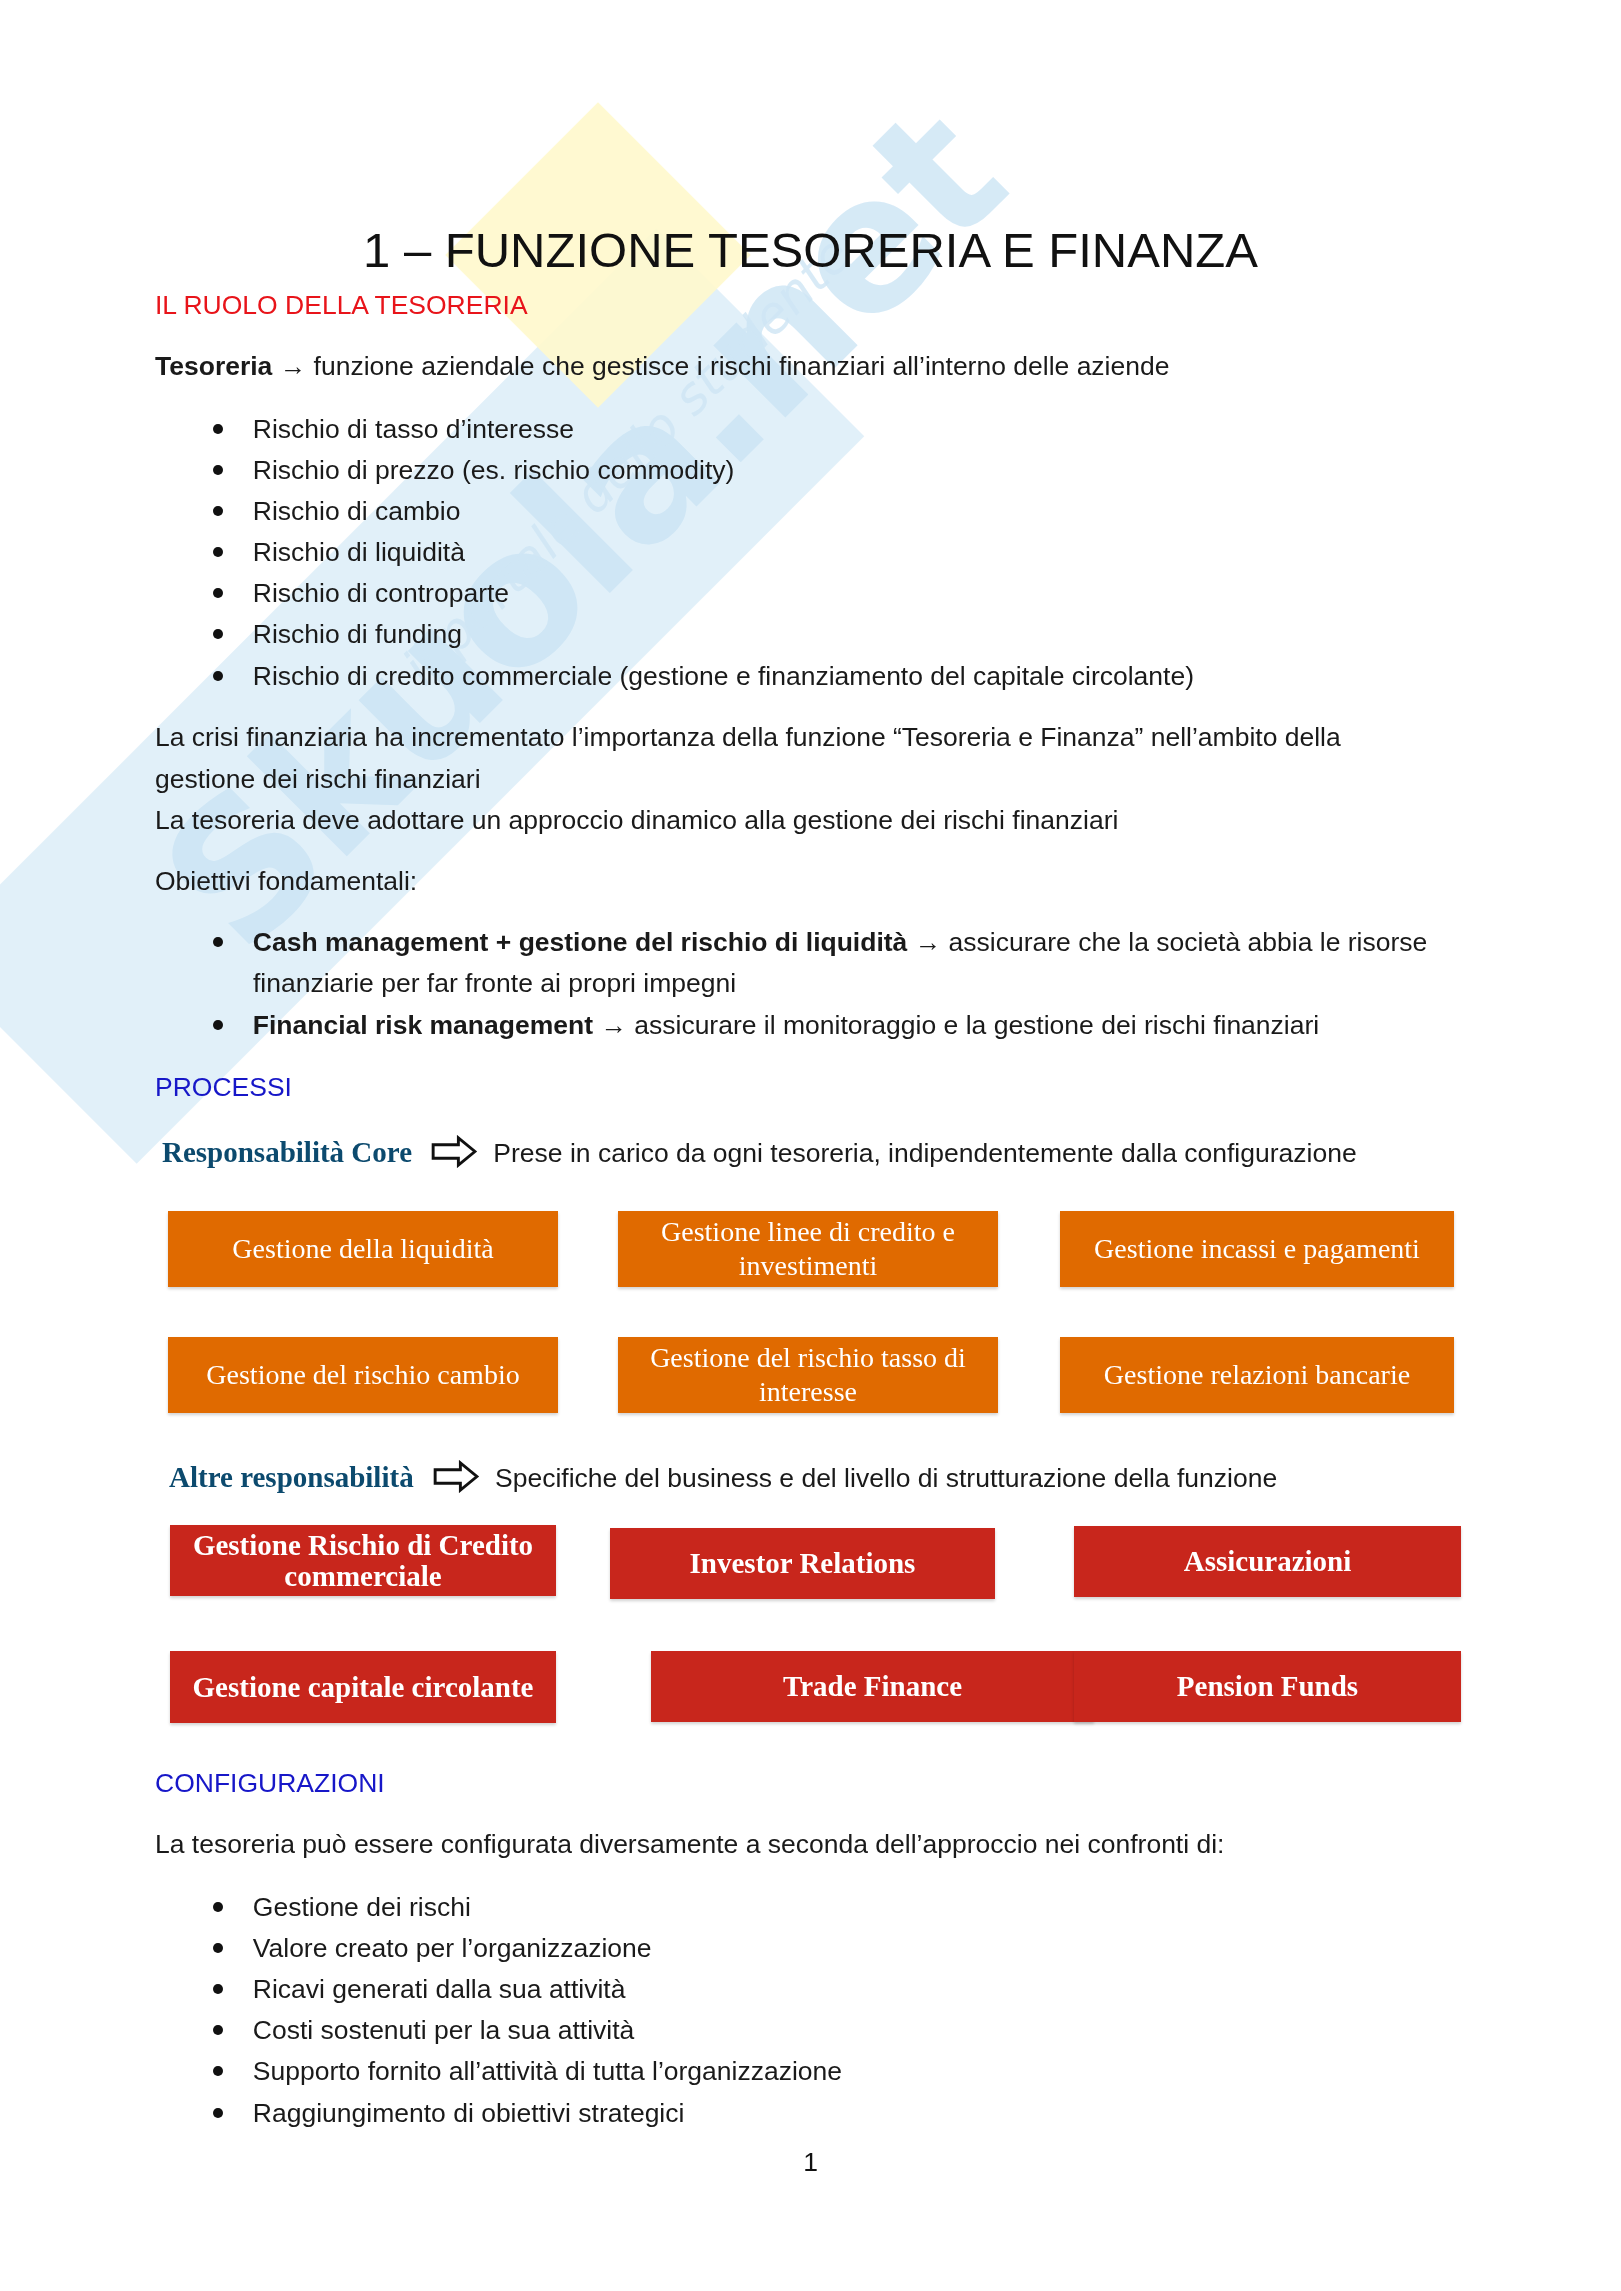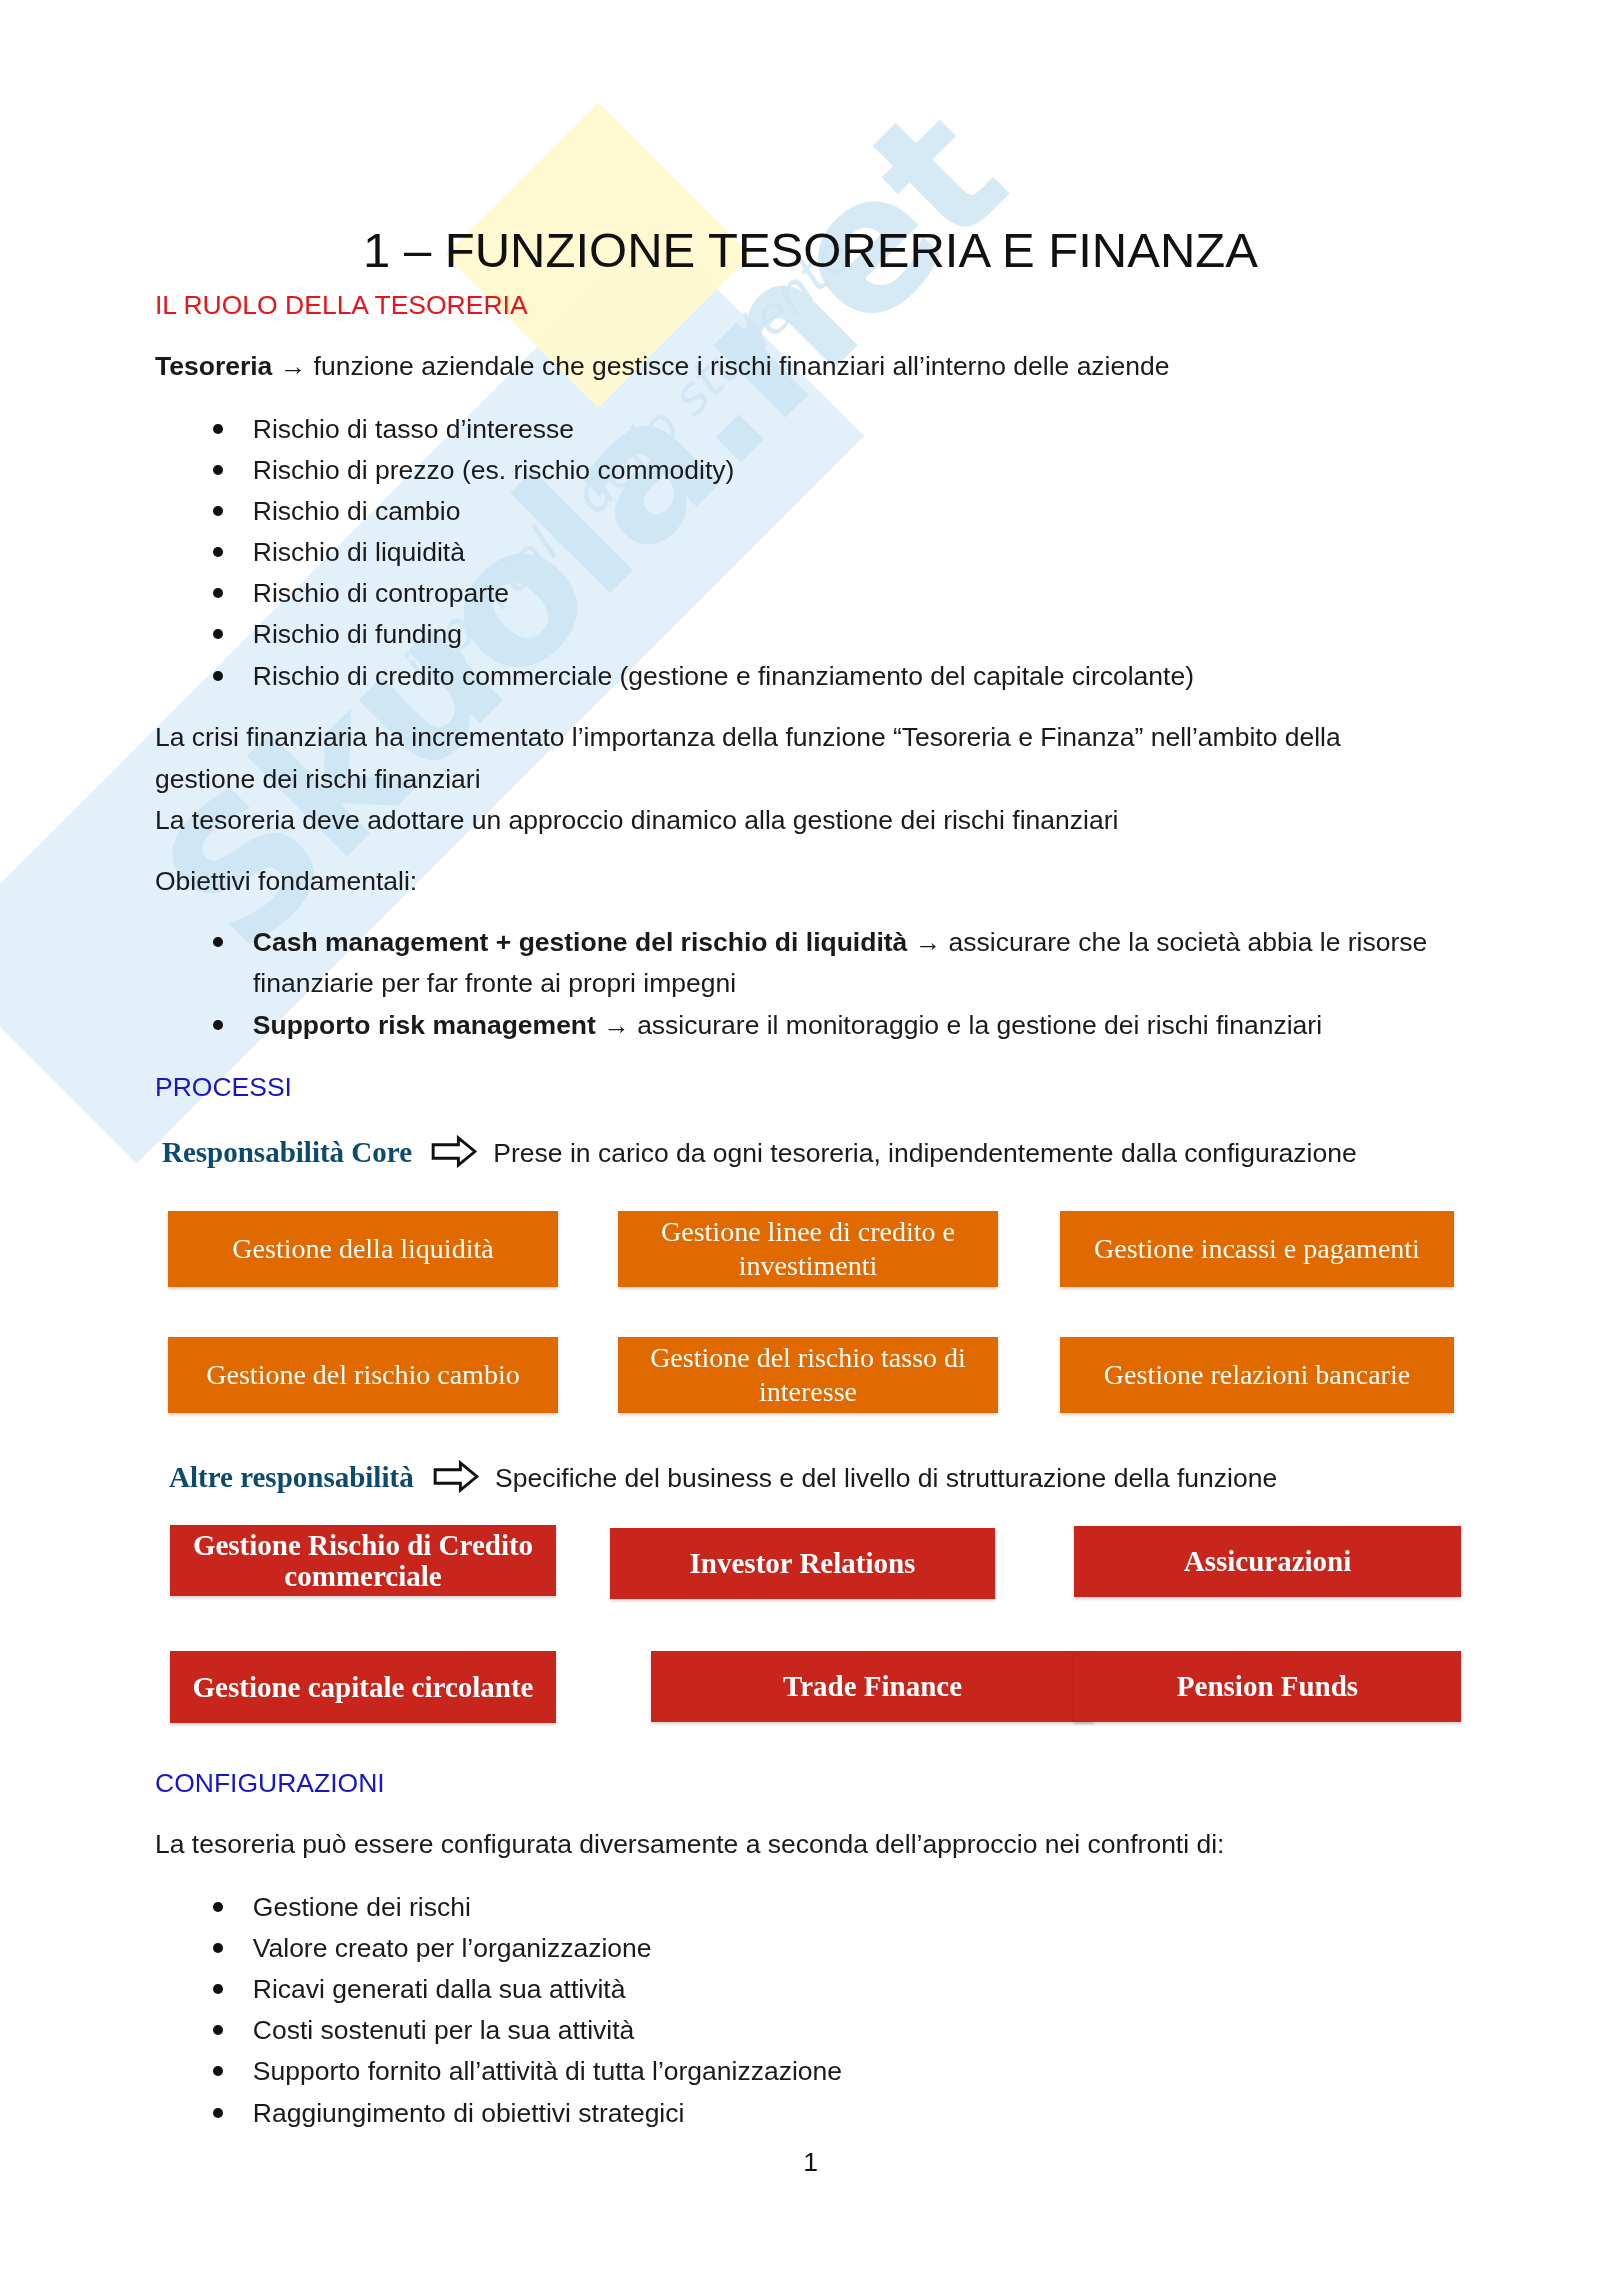--- a/index.html
+++ b/index.html
@@ -59,21 +59,21 @@
 <div class="abs li" style="top:661px;"><span class="dot"></span><span>Rischio di credito commerciale (gestione e finanziamento del capitale circolante)</span></div>
 
 <div class="abs p" style="top:722px;">La crisi finanziaria ha incrementato l’importanza della funzione “Tesoreria e Finanza” nell’ambito della</div>
 <div class="abs p" style="top:764px;">gestione dei rischi finanziari</div>
 <div class="abs p" style="top:805px;">La tesoreria deve adottare un approccio dinamico alla gestione dei rischi finanziari</div>
 
 <div class="abs p" style="top:866px;">Obiettivi fondamentali:</div>
 
 <div class="abs li" style="top:927px;"><span class="dot"></span><span class="b">Cash management + gestione del rischio di liquidità</span> <span>→</span><span> assicurare che la società abbia le risorse</span></div>
 <div class="abs li2" style="top:968px;">finanziarie per far fronte ai propri impegni</div>
-<div class="abs li" style="top:1010px;"><span class="dot"></span><span class="b">Supporto risk management</span> <span>→</span><span> assicurare il monitoraggio e la gestione dei rischi finanziari</span></div>
+<div class="abs li" style="top:1010px;"><span class="dot"></span><span class="b">Financial risk management</span> <span>→</span><span> assicurare il monitoraggio e la gestione dei rischi finanziari</span></div>
 
 <div class="abs h-blue" style="top:1072px;">PROCESSI</div>
 
 <div class="abs" style="left:162px; top:1135px; font-size:26.5px;">
   <span class="arrow-label">Responsabilità Core</span>
   <span class="hollow-arrow">
     <svg width="47" height="33" viewBox="0 0 48 34">
         <path d="M2 10 H28 V3 L45 17 L28 31 V24 H2 Z" fill="none" stroke="#111" stroke-width="3" stroke-linejoin="miter"></path>
       </svg>
   </span>

